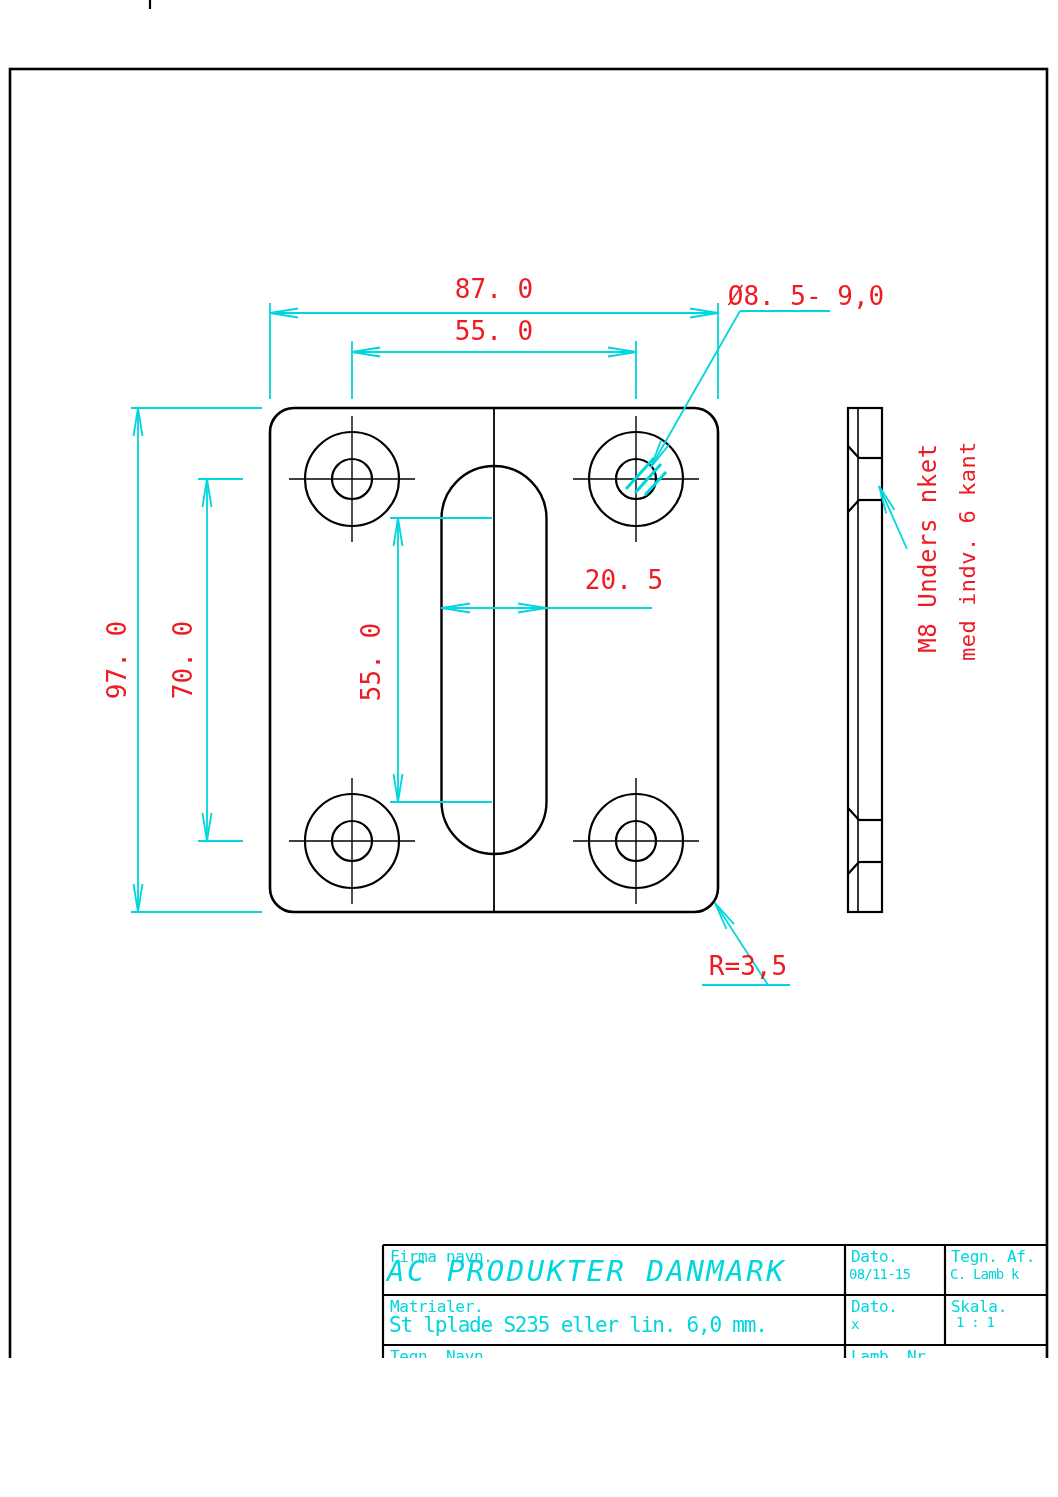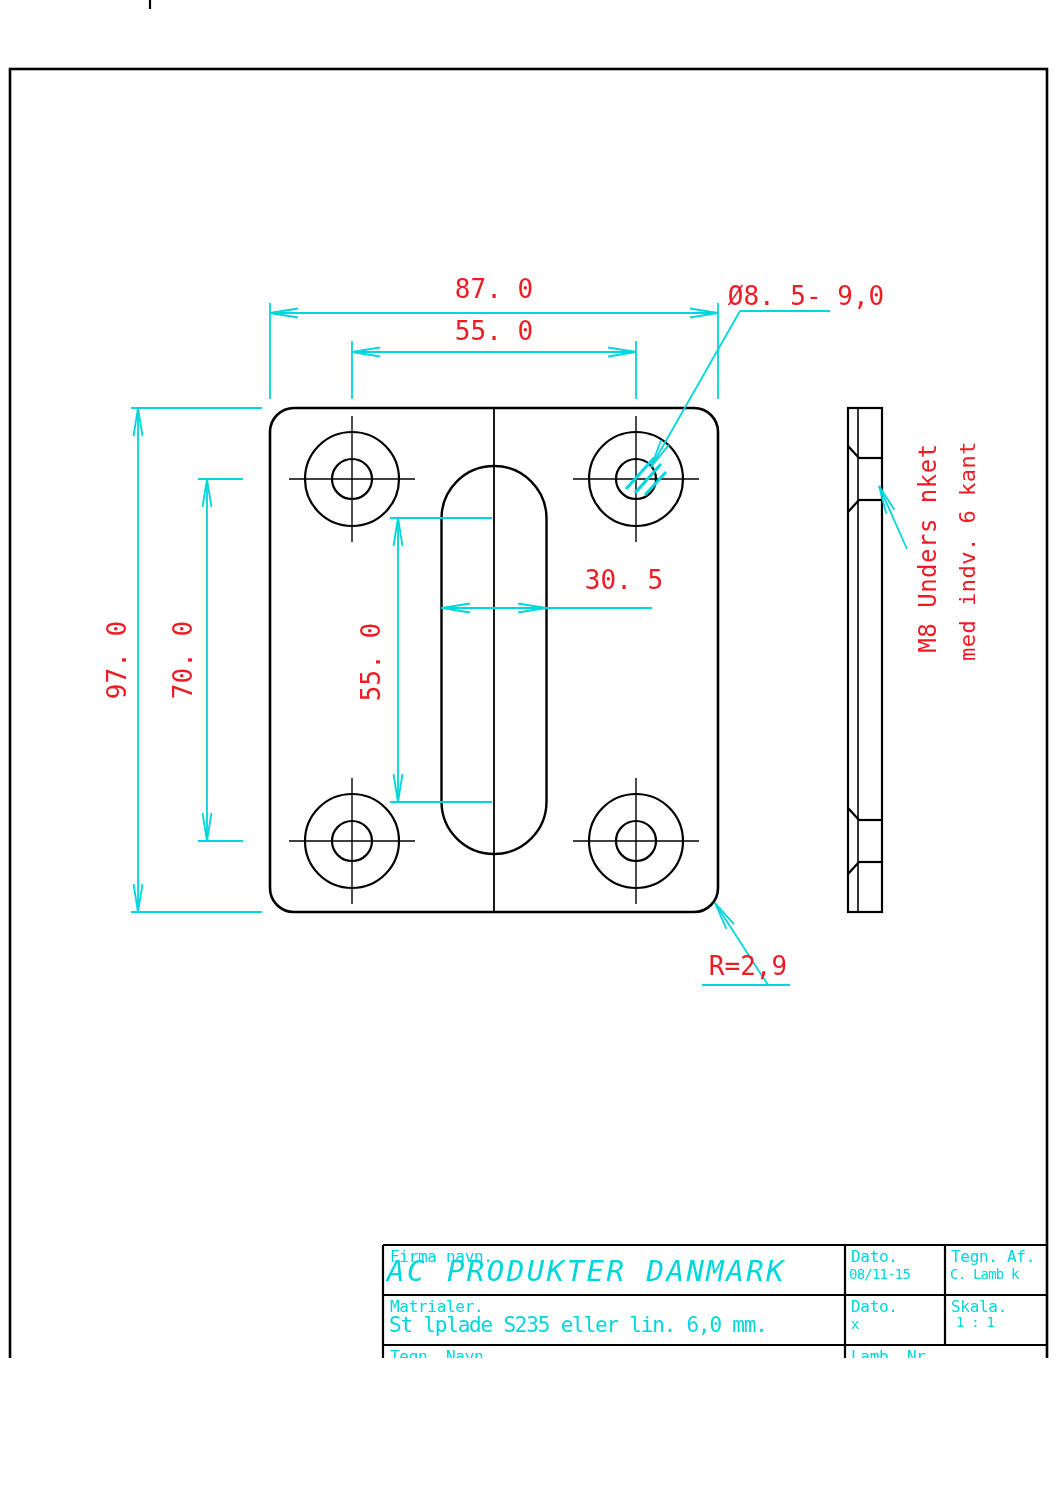--- a/index.html
+++ b/index.html
@@ -130,22 +130,22 @@
       <line x1="945" y1="1245" x2="945" y2="1345"></line>
     </g>
   </svg>
 
   <div class="txt red dim" style="left:494px;top:289px">87. 0</div>
   <div class="txt red dim" style="left:494px;top:331px">55. 0</div>
   <div class="txt red dim" style="left:806px;top:296px">Ø8. 5- 9,0</div>
   <div class="txt red dimrot" style="left:117px;top:660px">97. 0</div>
   <div class="txt red dimrot" style="left:183px;top:660px">70. 0</div>
   <div class="txt red dimrot" style="left:371px;top:662px">55. 0</div>
-  <div class="txt red dim" style="left:624px;top:580px">30. 5</div>
-  <div class="txt red dim" style="left:748px;top:966px">R=2,9</div>
+  <div class="txt red dim" style="left:624px;top:580px">20. 5</div>
+  <div class="txt red dim" style="left:748px;top:966px">R=3,5</div>
   <div class="txt red note1" style="left:928px;top:548px">M8 Unders nket</div>
   <div class="txt red note2" style="left:968px;top:551px">med indv. 6 kant</div>
 
   <div class="txt cyan lbl" style="left:390px;top:1249px">Firma navn.</div>
   <div class="txt cyan company" style="left:387px;top:1257px">AC PRODUKTER DANMARK</div>
   <div class="txt cyan lbl" style="left:851px;top:1249px">Dato.</div>
   <div class="txt cyan med" style="left:849px;top:1267px">08/11-15</div>
   <div class="txt cyan lbl" style="left:951px;top:1249px">Tegn. Af.</div>
   <div class="txt cyan med" style="left:950px;top:1267px">C. Lamb k</div>
 

